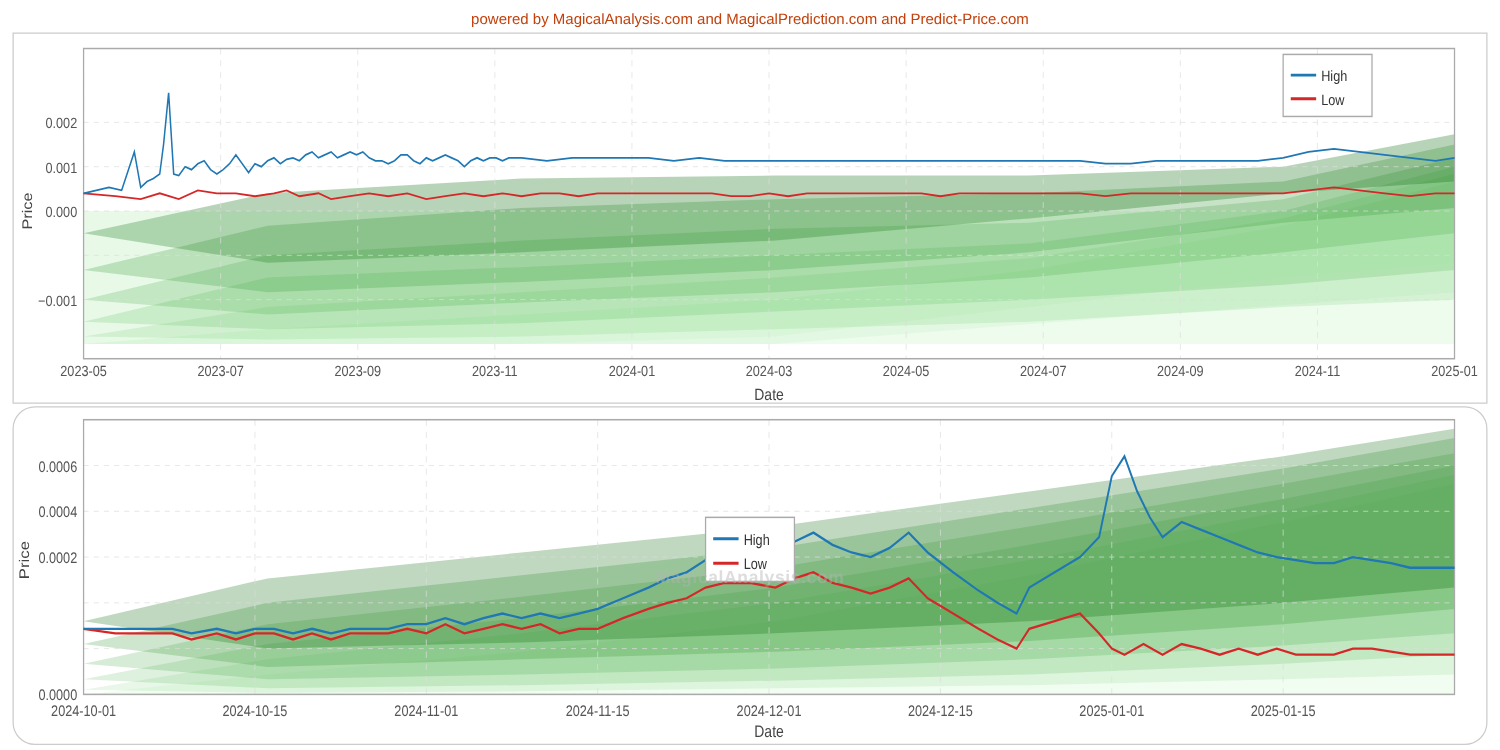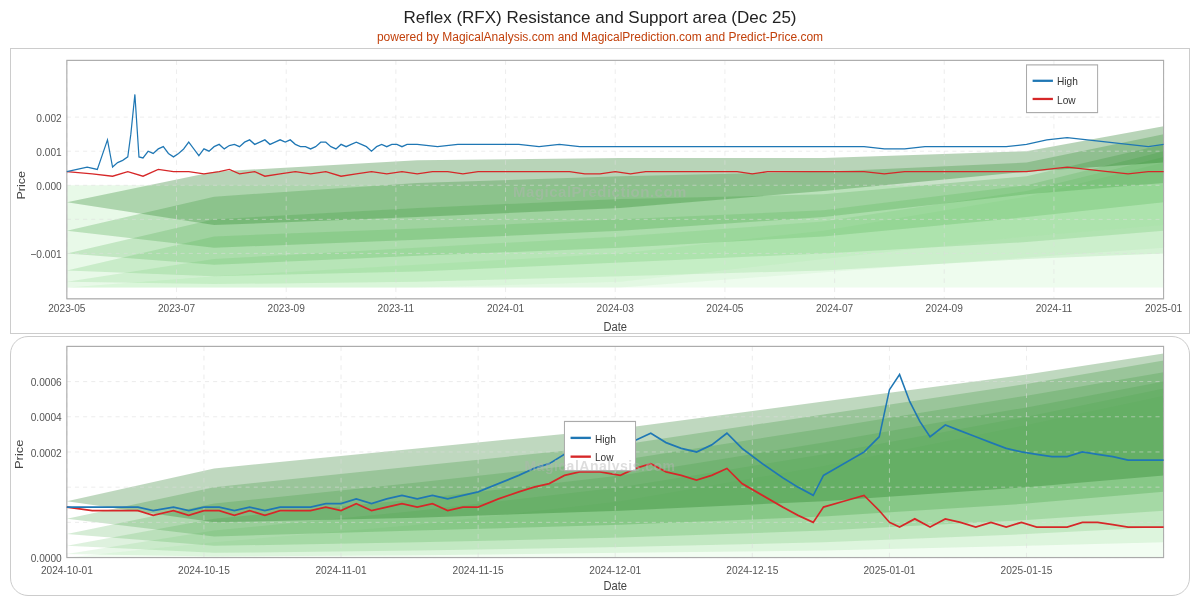--- a/index.html
+++ b/index.html
@@ -71,21 +71,20 @@
     }
     .axis-title {
       font-size: 11px;
       fill: #444;
     }
   </style>
 </head>
 <body>
 
 <div class="page-container">
-  <div class="main-title">Reflex (RFX) Resistance and Support area (Dec 25)</div>
   <div class="subtitle">powered by MagicalAnalysis.com and MagicalPrediction.com and Predict-Price.com</div>
 
   <div class="charts-wrapper">
 
     <div class="chart-container" style="flex: 1.1;">
       <svg viewBox="0 0 1160 250" preserveAspectRatio="none" xmlns="http://www.w3.org/2000/svg">
 
         <rect x="55" y="10" width="1080" height="210" fill="white" stroke="#ccc" stroke-width="0.5"></rect>
 
         <polygon points="55,210 200,200 400,190 600,180 800,160 1000,130 1135,100 1135,210 1000,210 800,210 600,210 400,210 200,210" fill="rgba(144,238,144,0.15)"></polygon>
@@ -148,21 +147,20 @@
 
         <text x="595" y="248" text-anchor="middle" class="axis-title" fill="#444" font-size="11">Date</text>
 
         <rect x="1000" y="14" width="70" height="42" fill="white" stroke="#aaa" stroke-width="1"></rect>
         <line x1="1006" y1="28" x2="1026" y2="28" stroke="#1f77b4" stroke-width="2"></line>
         <text x="1030" y="32" font-size="10" fill="#333">High</text>
         <line x1="1006" y1="44" x2="1026" y2="44" stroke="#d62728" stroke-width="2"></line>
         <text x="1030" y="48" font-size="10" fill="#333">Low</text>
       </svg>
 
-      <div class="watermark" style="font-size:15px; color:rgba(180,180,180,0.45);">MagicalPrediction.com</div>
     </div>
 
     <div class="chart-container" style="flex: 1; border-radius: 18px;">
       <svg viewBox="0 0 1160 220" preserveAspectRatio="none" xmlns="http://www.w3.org/2000/svg">
 
         <rect x="55" y="8" width="1080" height="180" fill="white" stroke="#ccc" stroke-width="0.5"></rect>
 
         <polygon points="55,188 200,175 400,160 600,140 800,110 1000,75 1135,50 1135,188 1000,188 800,188 600,188 400,188 200,188" fill="rgba(144,238,144,0.12)"></polygon>
         <polygon points="55,185 200,165 400,148 600,128 800,100 1000,68 1135,44 1135,175 1000,178 800,182 600,184 400,186 200,187" fill="rgba(100,200,100,0.15)"></polygon>
         <polygon points="55,178 200,155 400,138 600,118 800,90 1000,60 1135,38 1135,162 1000,168 800,175 600,179 400,182 200,184" fill="rgba(70,180,70,0.18)"></polygon>

